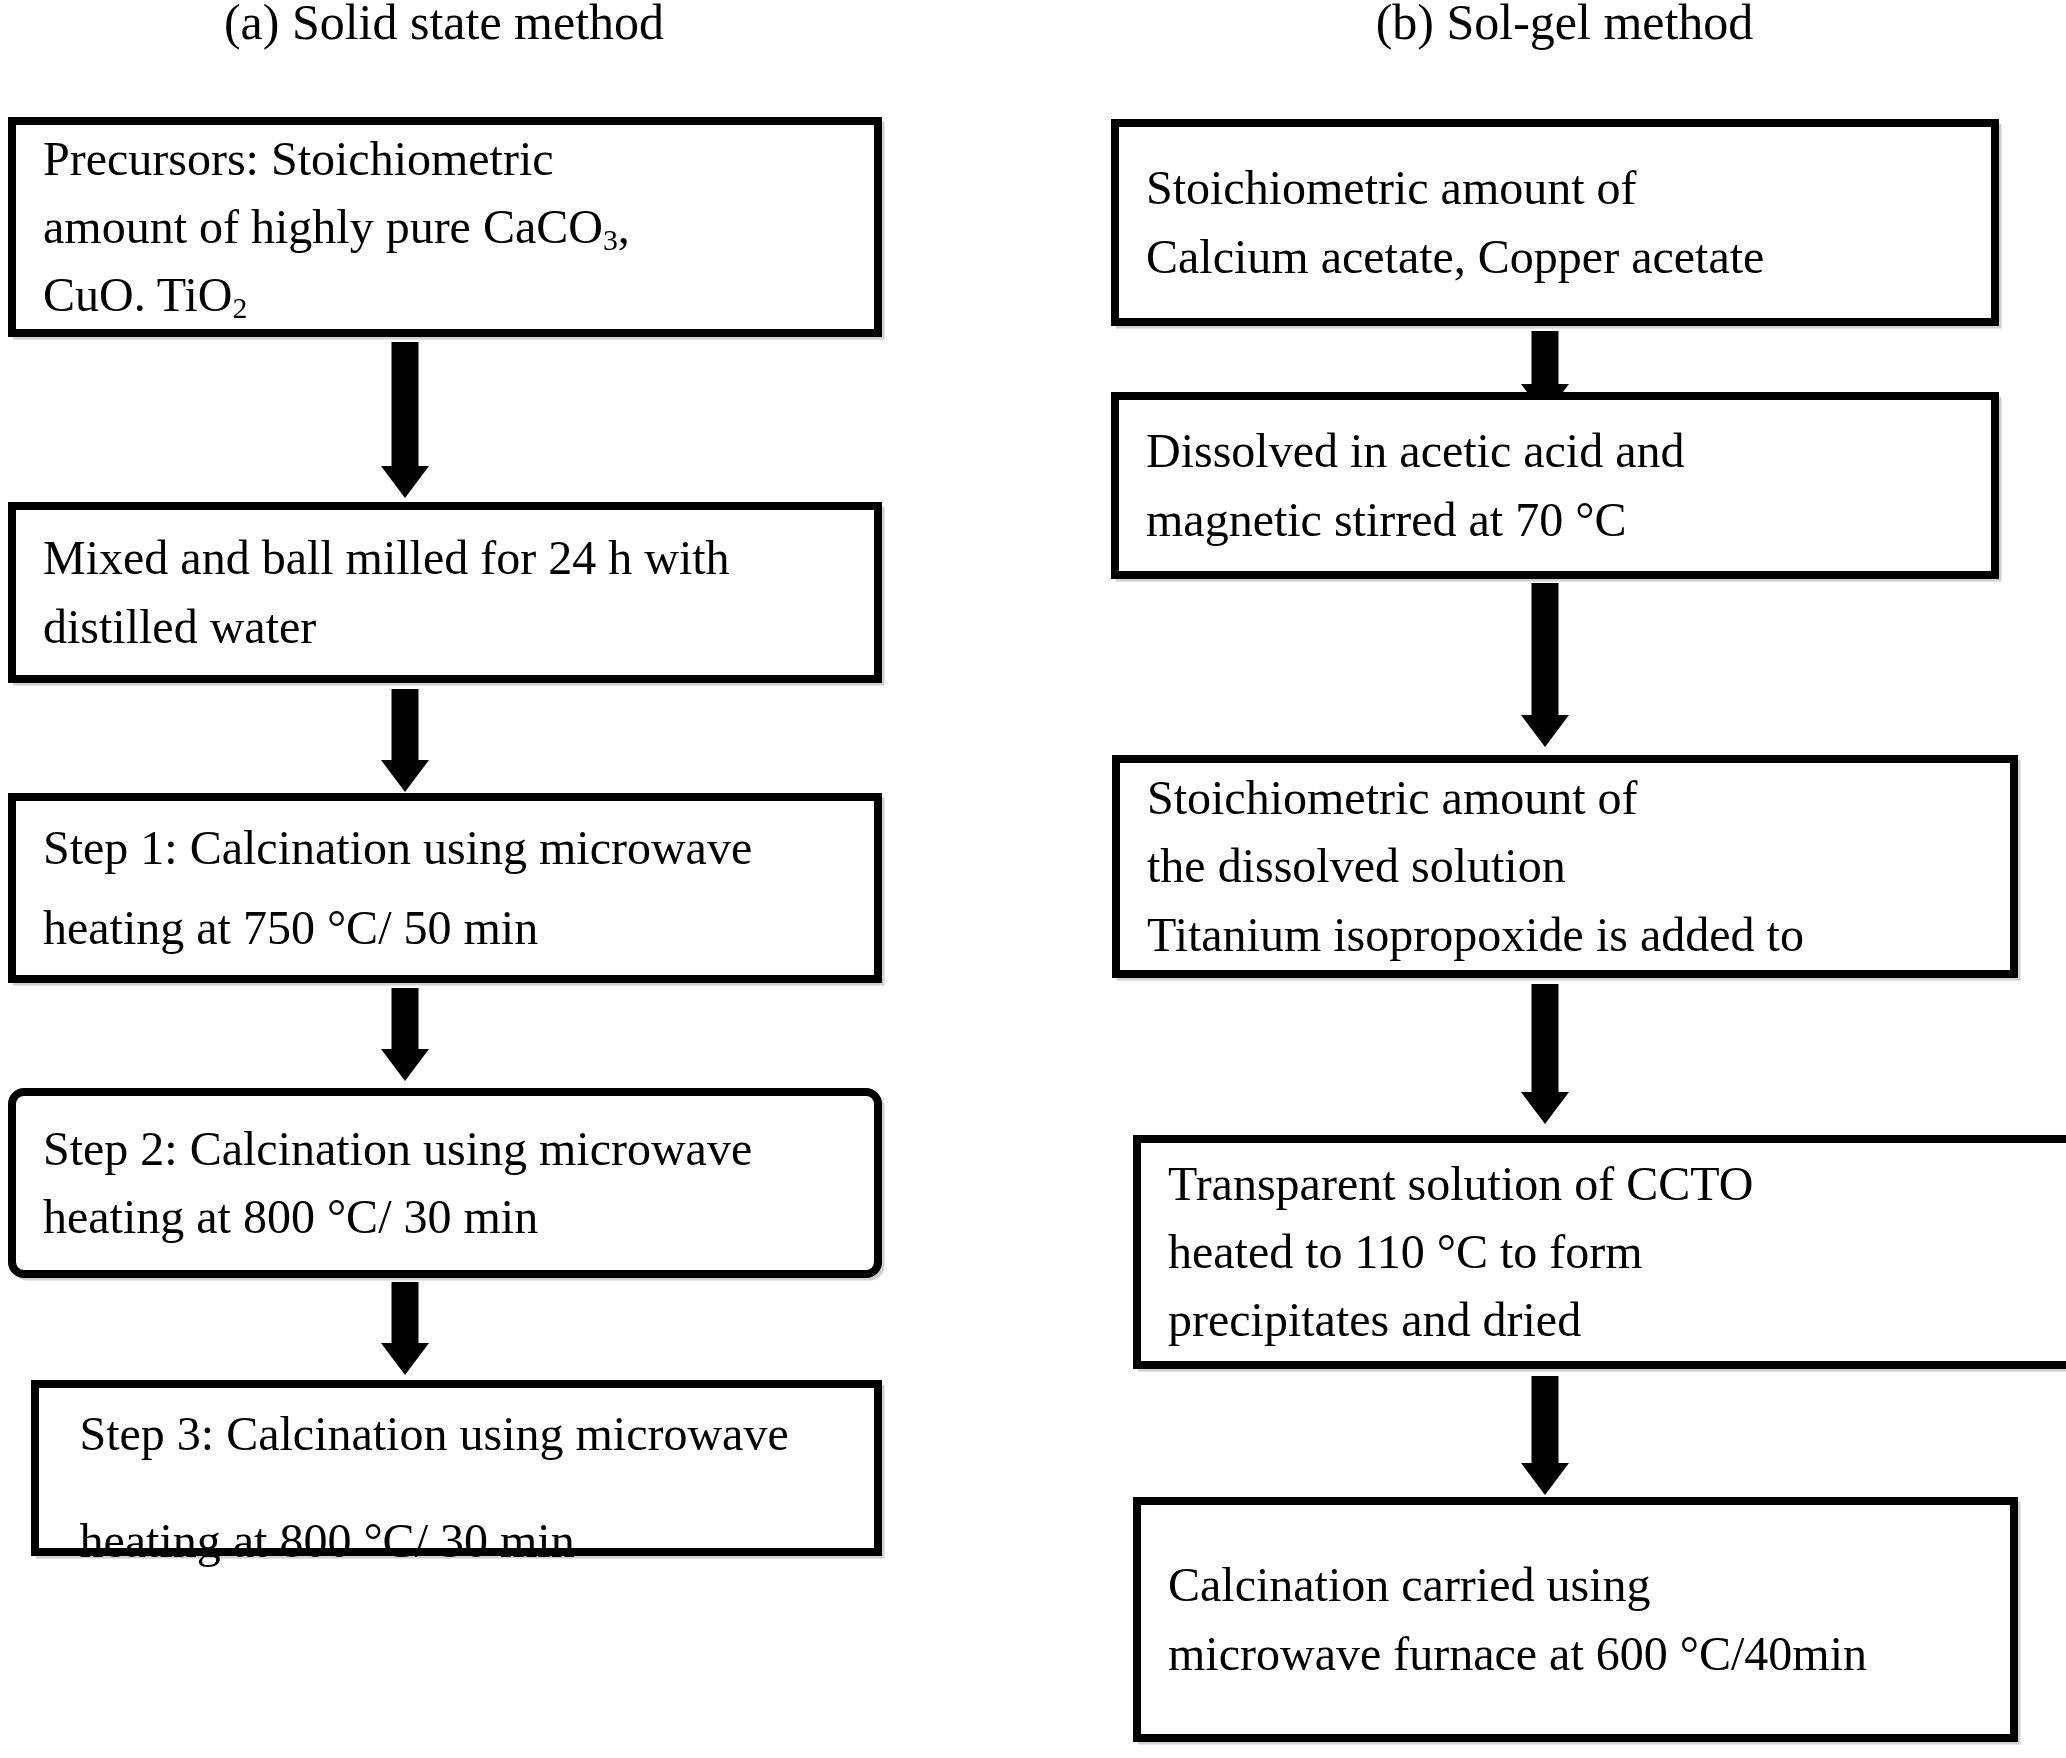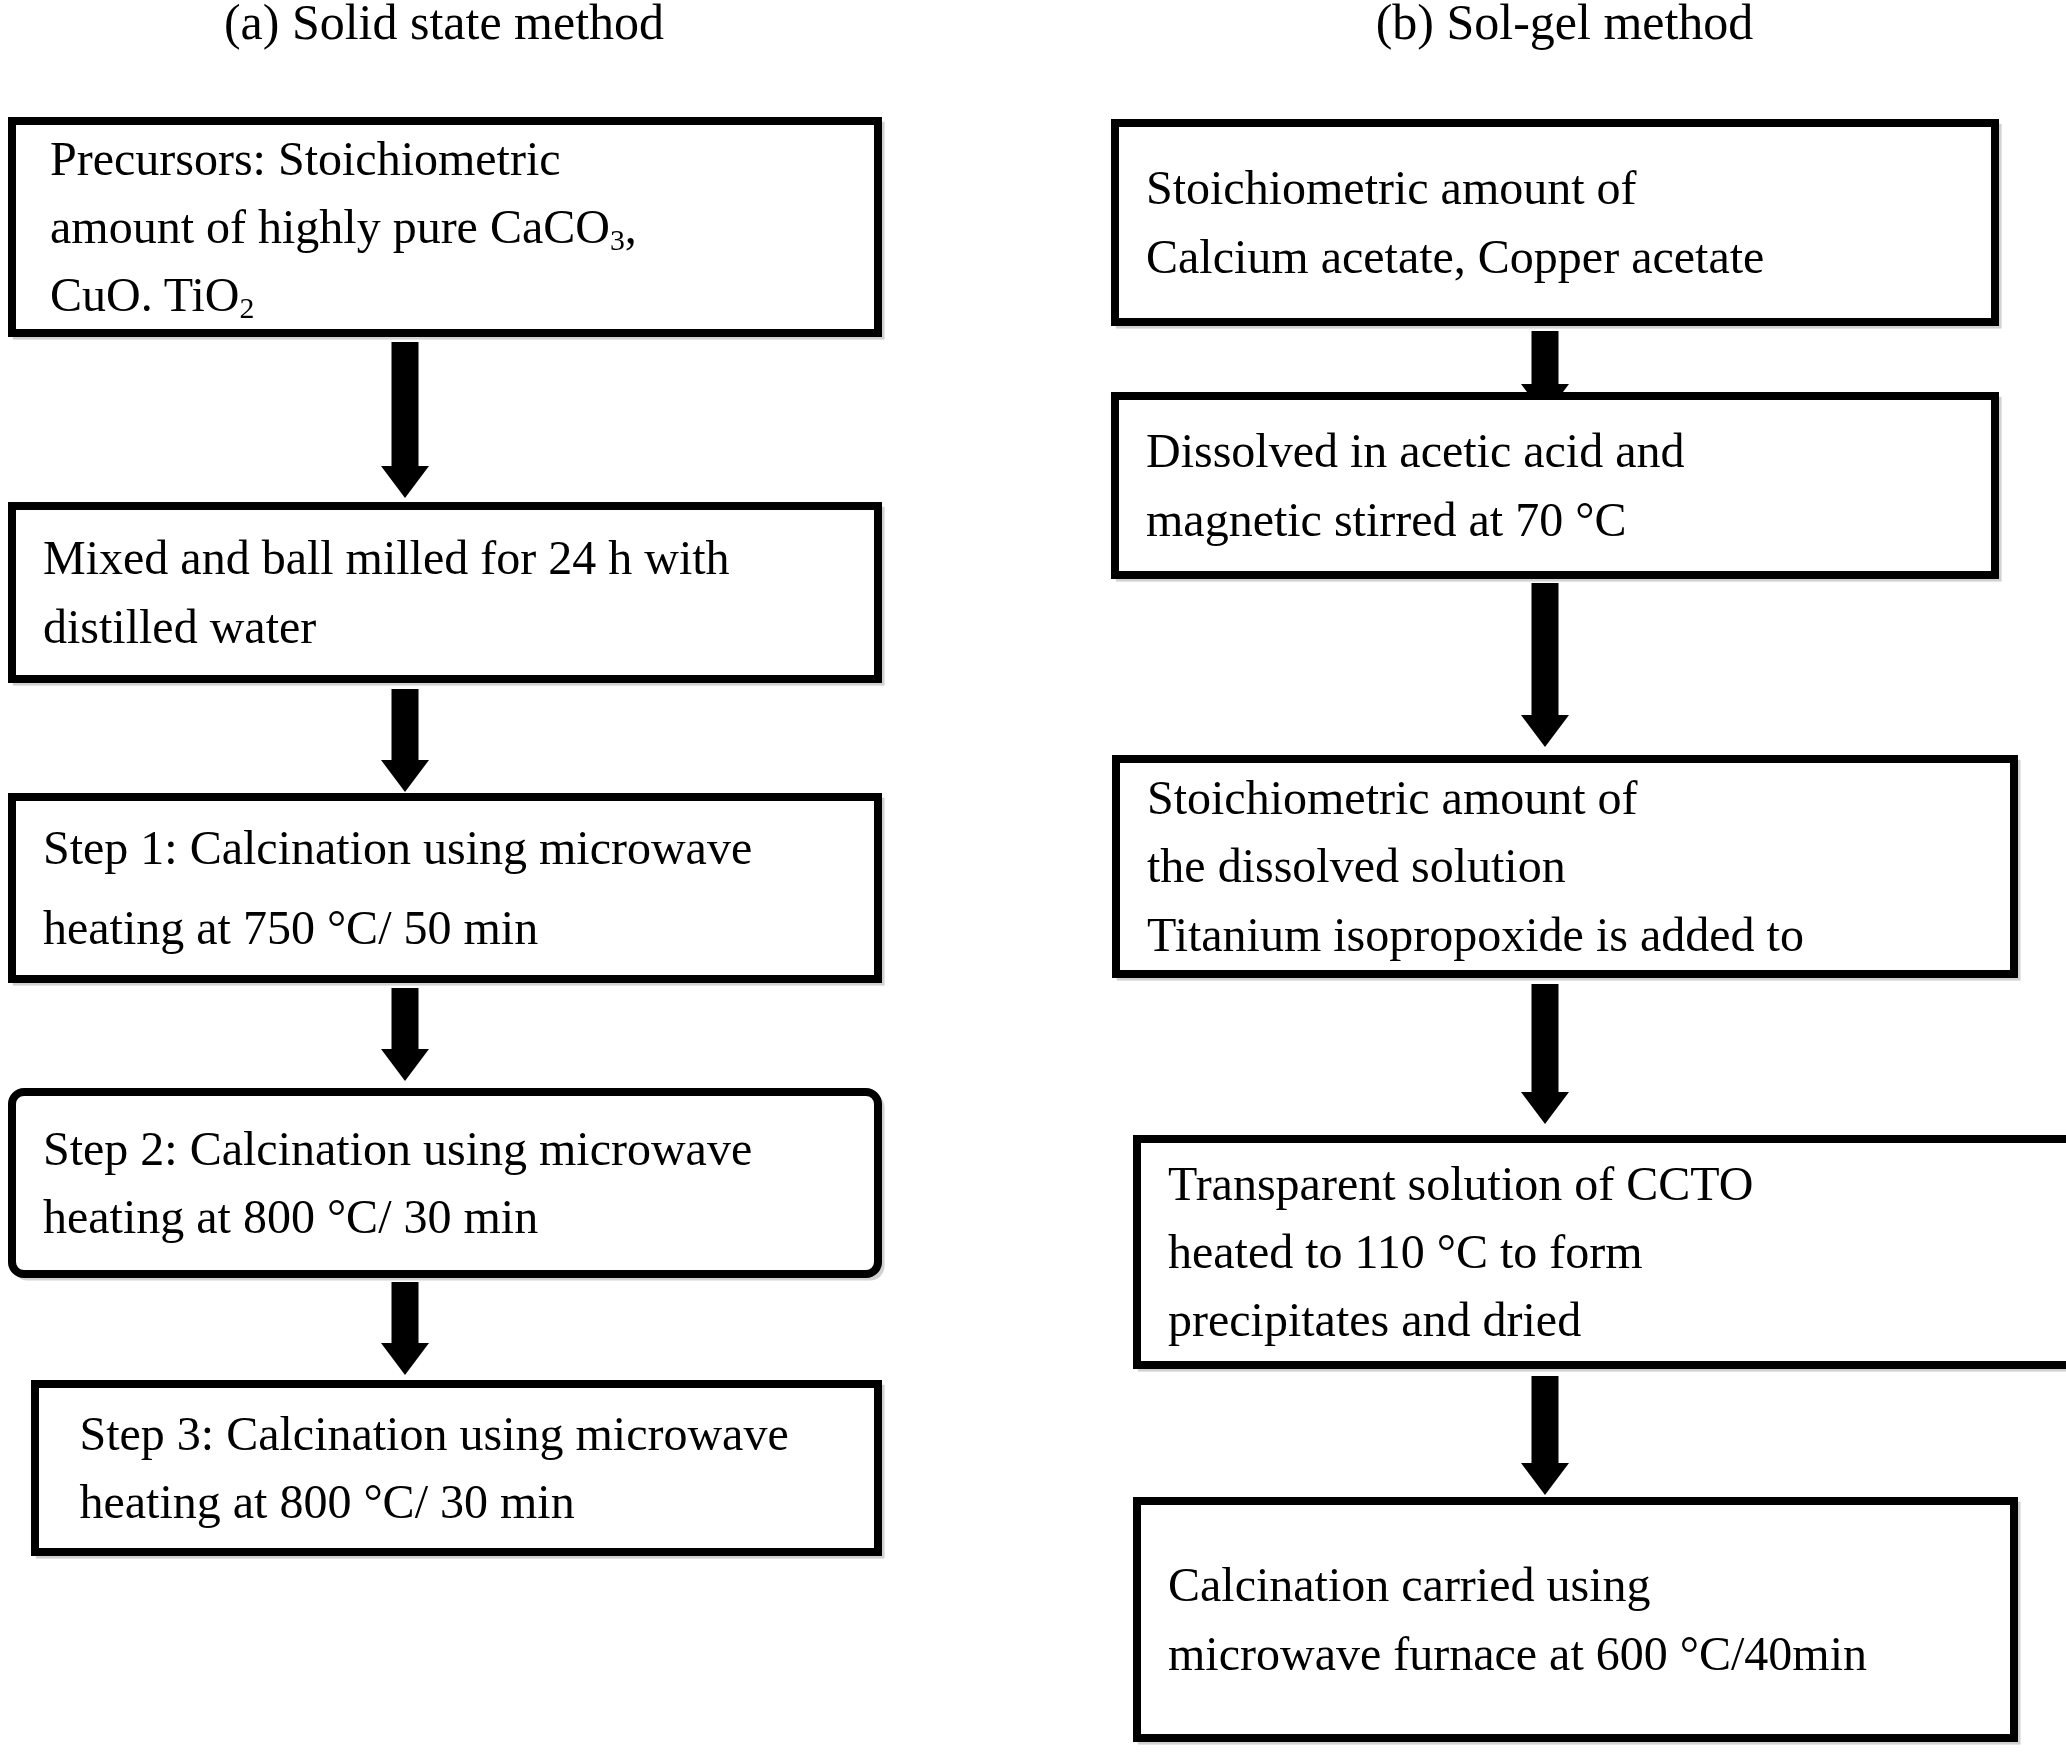--- a/index.html
+++ b/index.html
@@ -39,20 +39,21 @@
   .flow-box .line {
     font-size: 48px;
     line-height: 1.42;
     padding-left: 27px;
     padding-right: 10.5px;
     white-space: nowrap;
     color: #000;
   }
   .flow-box.centered .line {
     padding-left: 41px;
+    margin-top: 39px;
   }
   .flow-box .line sub {
     font-size: 0.62em;
     vertical-align: -0.22em;
   }
   
   .arrow {
     position: absolute;
     width: 0;
     height: 0;
@@ -75,21 +76,21 @@
     border-top: 32px solid #000;
   }
 </style>
 </head>
 <body>
 
 <div id="canvas">
 
   <div class="col-title" style="left:0px; top:-5.3px; width:888px;">(a) Solid state method</div>
 
-  <div class="flow-box" style="left:8px; top:117px; width:874px; height:220px;padding-left:7px;">
+  <div class="flow-box" style="left:8px; top:117px; width:874px; height:220px;">
     <div class="line">Precursors: Stoichiometric</div>
     <div class="line"><span>amount of highly pure CaCO</span><sub>3</sub><span>,</span></div>
     <div class="line"><span>CuO. TiO</span><sub>2</sub><span></span></div>
   </div>
 
   <div class="arrow" style="left:405px; top:342px;">
     <div class="shaft" style="width:27px; height:126px;"></div>
     <div class="head" style="top:124px;"></div>
   </div>
 

